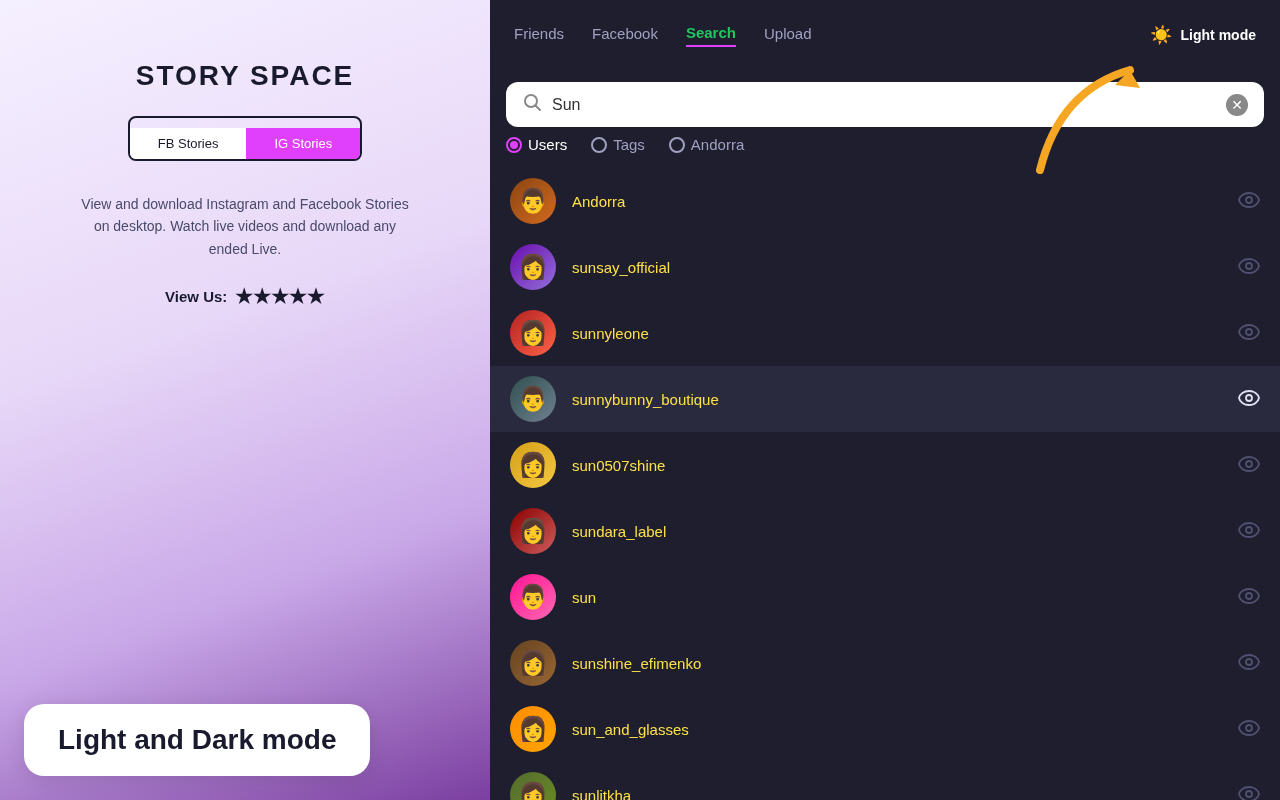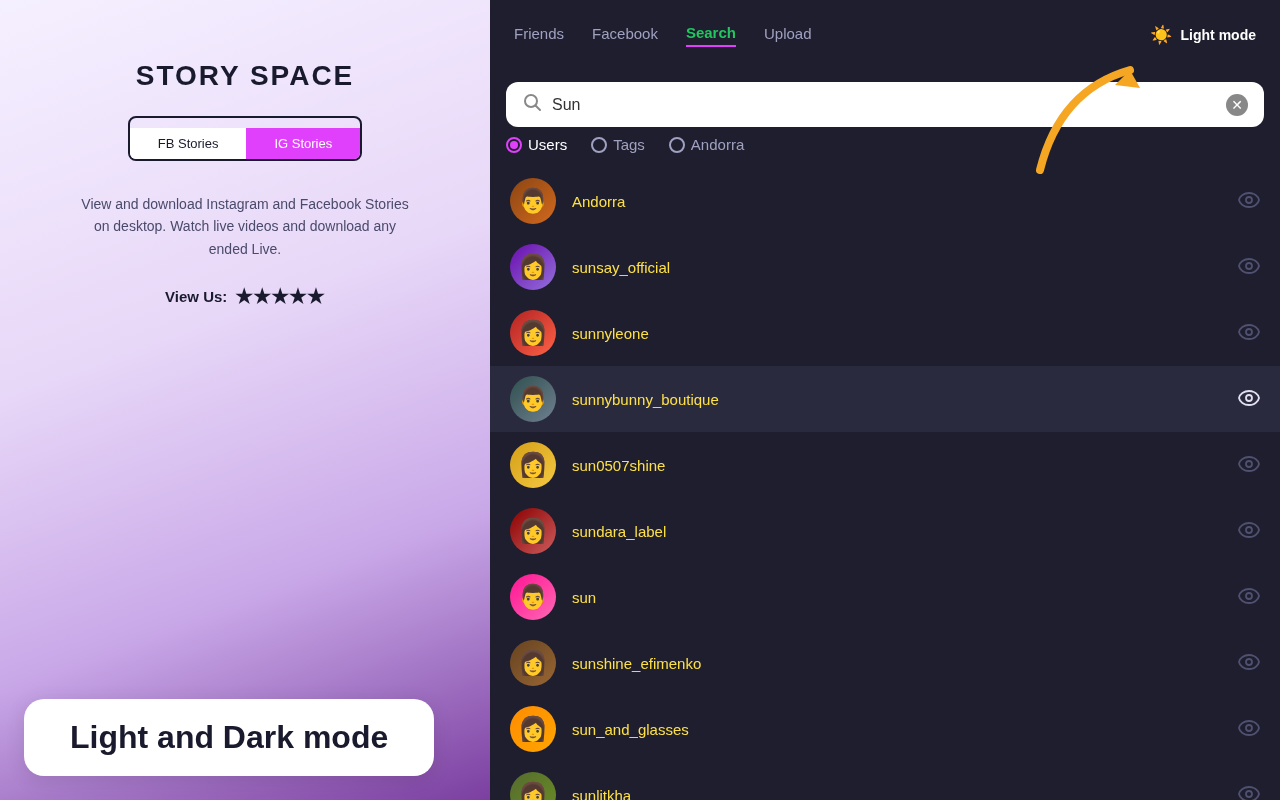--- a/index.html
+++ b/index.html
@@ -86,22 +86,22 @@
       font-size: 20px;
     }
 
     
     .dark-mode-badge {
       position: absolute;
       bottom: 24px;
       left: 24px;
       background: #fff;
       border-radius: 20px;
-      padding: 20px 46px;
-      font-size: 32px;
+      padding: 20px 34px;
+      font-size: 28px;
       font-weight: 900;
       color: #1a1a2e;
       z-index: 10;
       box-shadow: 0 4px 20px rgba(0,0,0,0.1);
     }
 
     
     .right-panel {
       position: absolute;
       right: 0;

